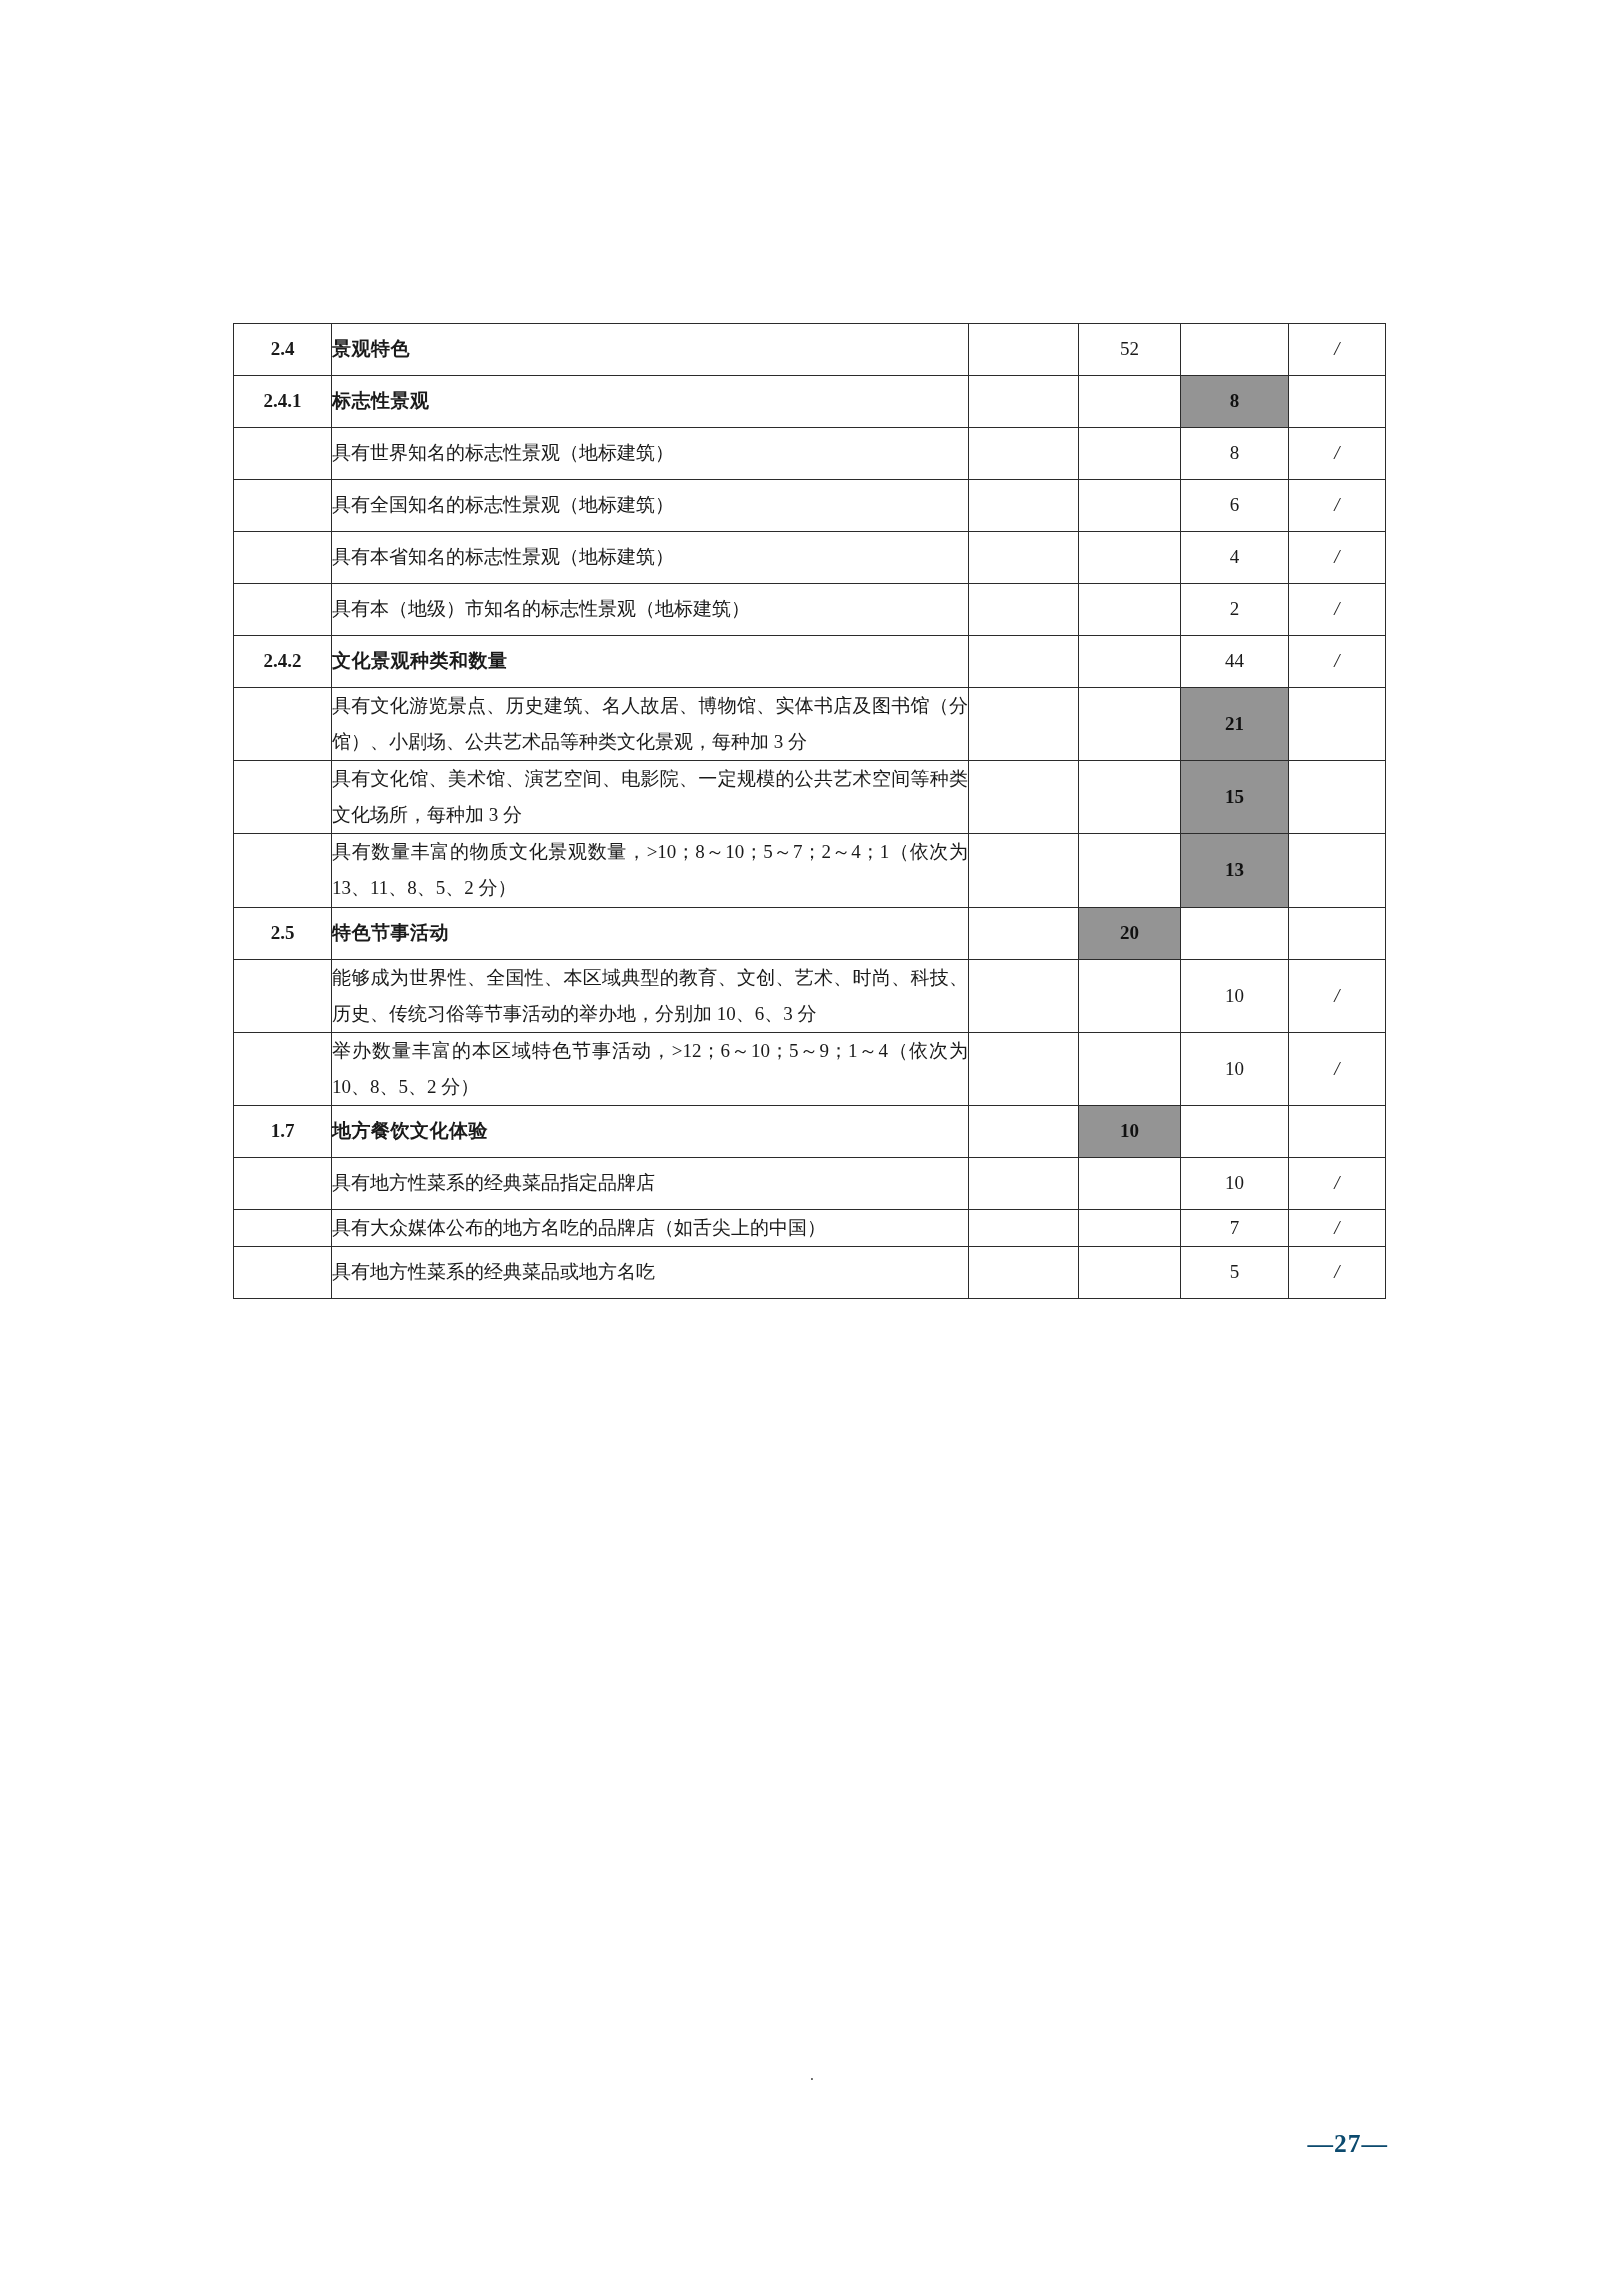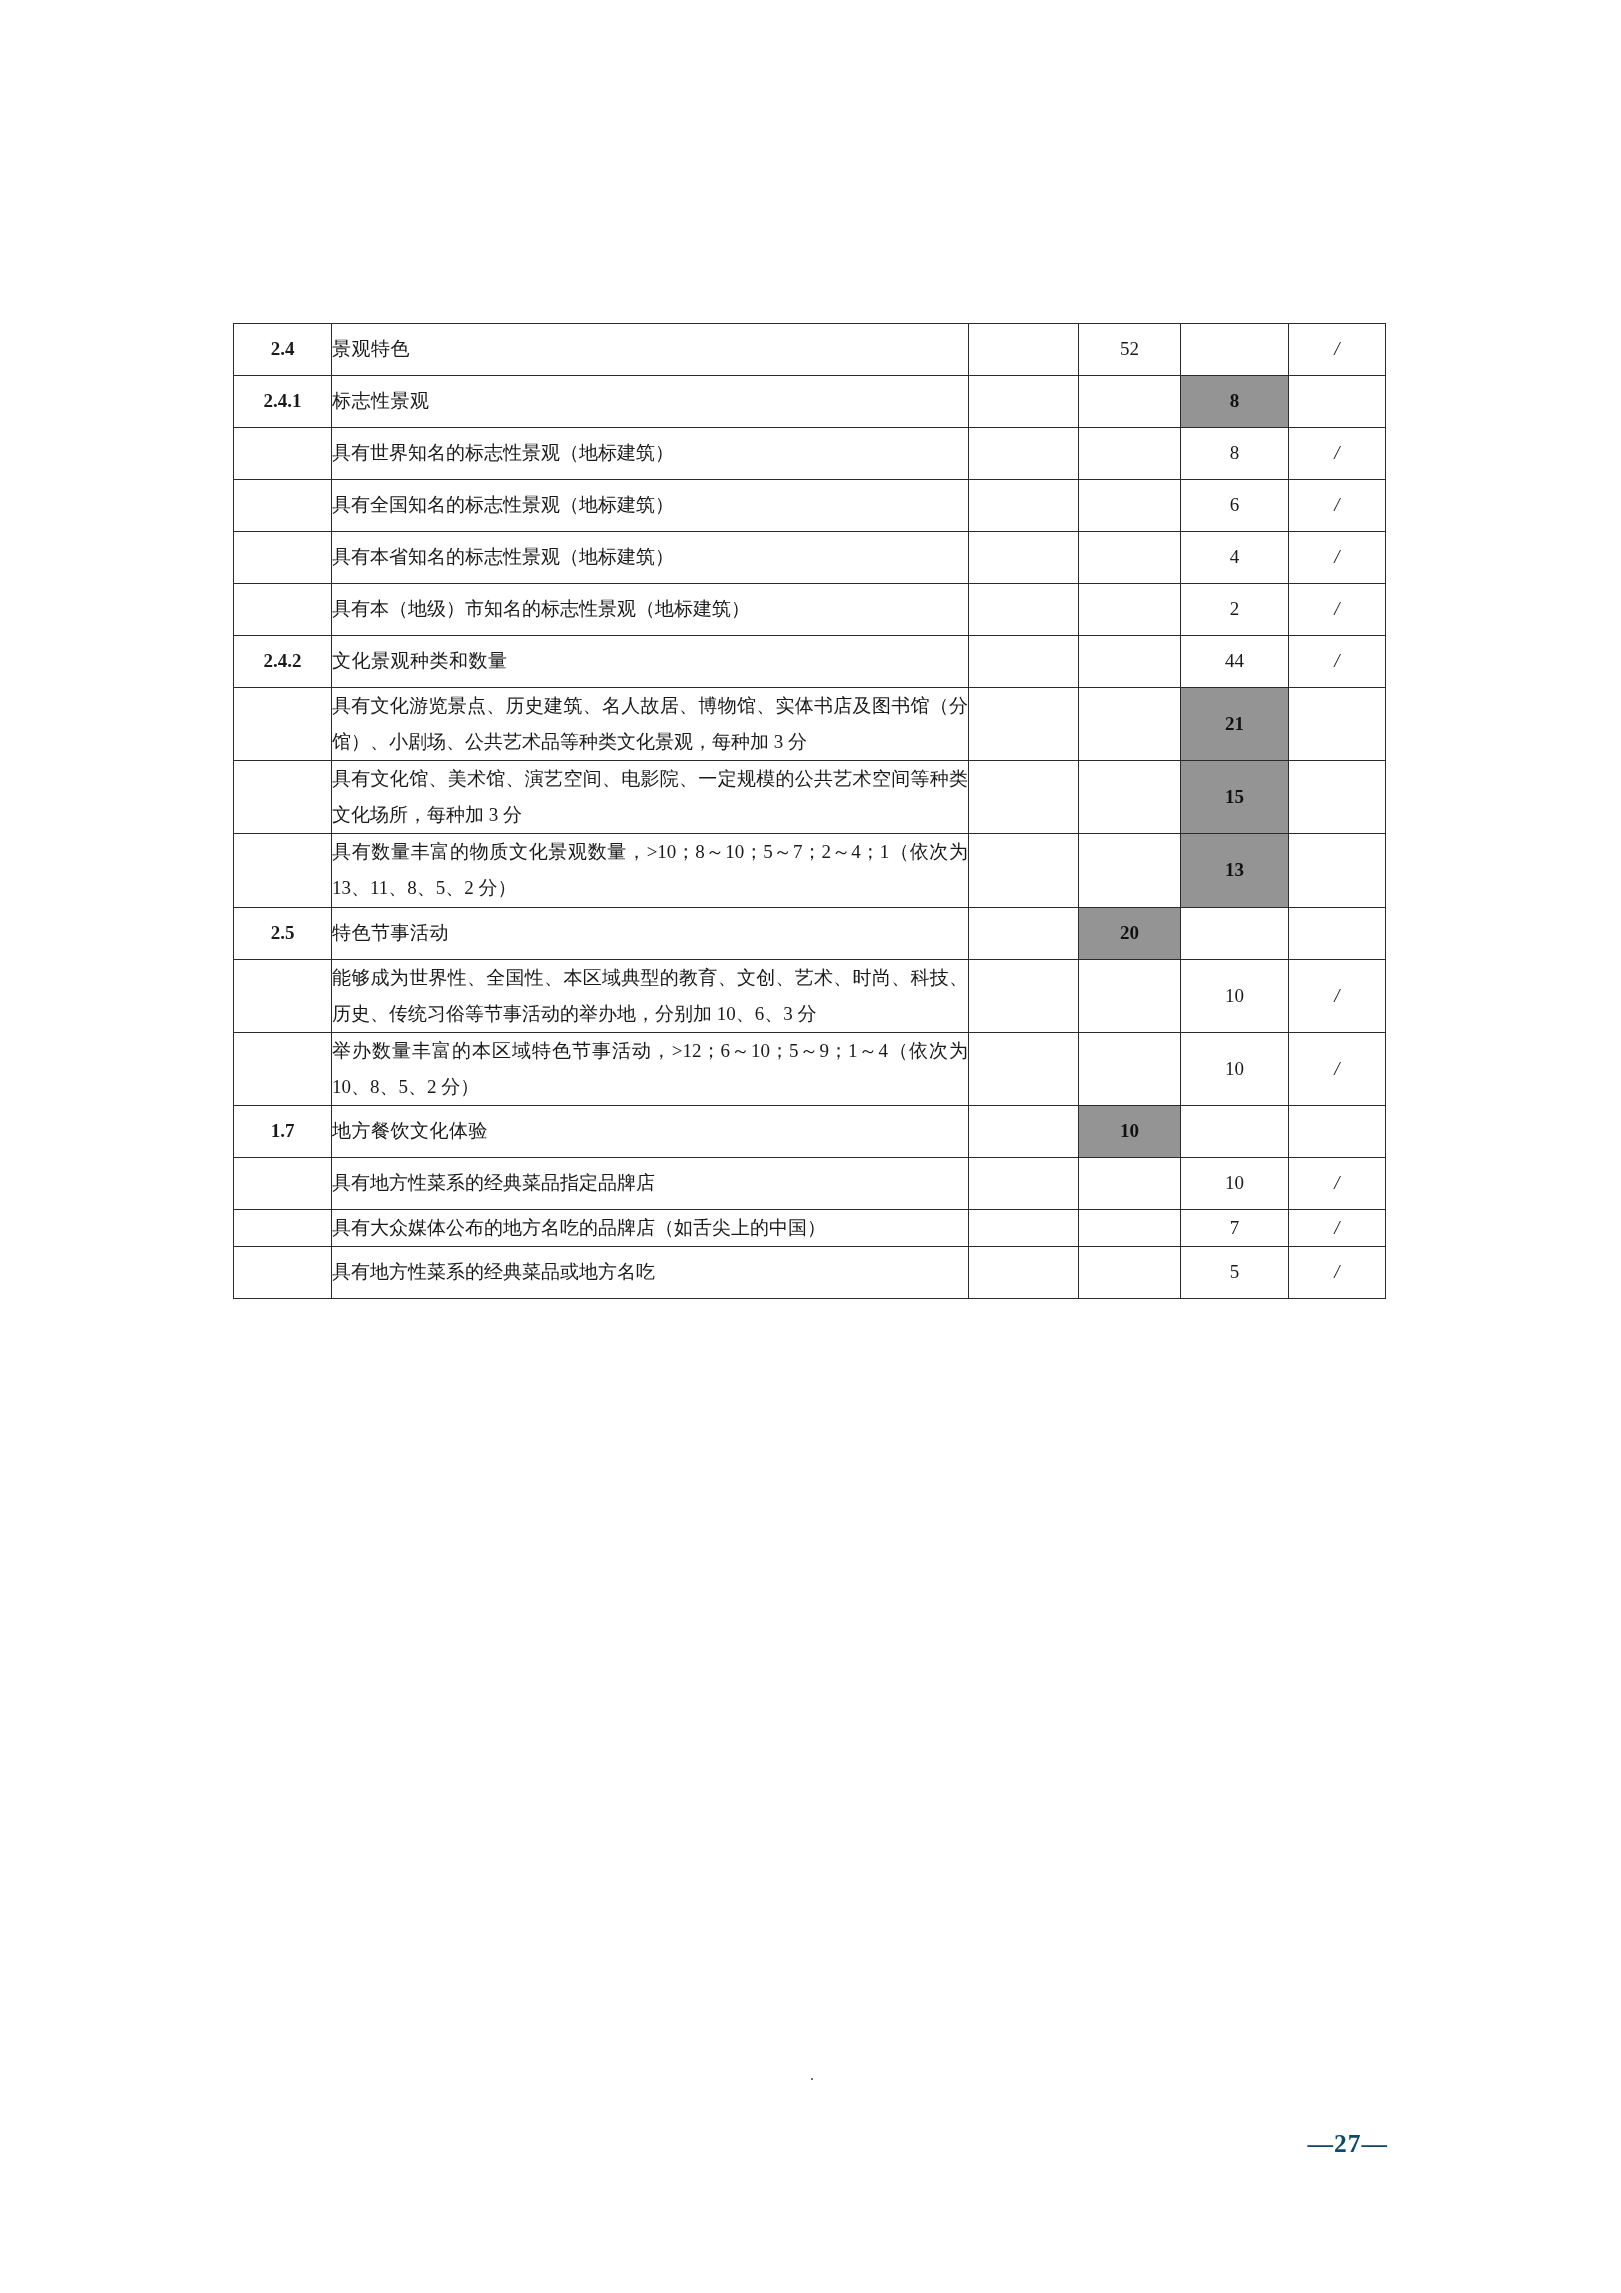--- a/index.html
+++ b/index.html
@@ -45,21 +45,21 @@
   col.c-s3    { width: 108px; }
   col.c-s4    { width: 97px; }
 
   .cell-code {
     text-align: center;
     font-weight: bold;
     font-size: 19px;
   }
   .cell-head {
     padding-left: 23.5px;
-    font-weight: normal;
+    font-weight: bold;
     font-size: 20px;
     letter-spacing: 0.5px;
   }
   .cell-text {
     padding: 9.8px 17.6px 9.8px 21.6px;
     text-align: justify;
     font-size: 19px;
     line-height: 2.05;
   }
   .cell-num {

